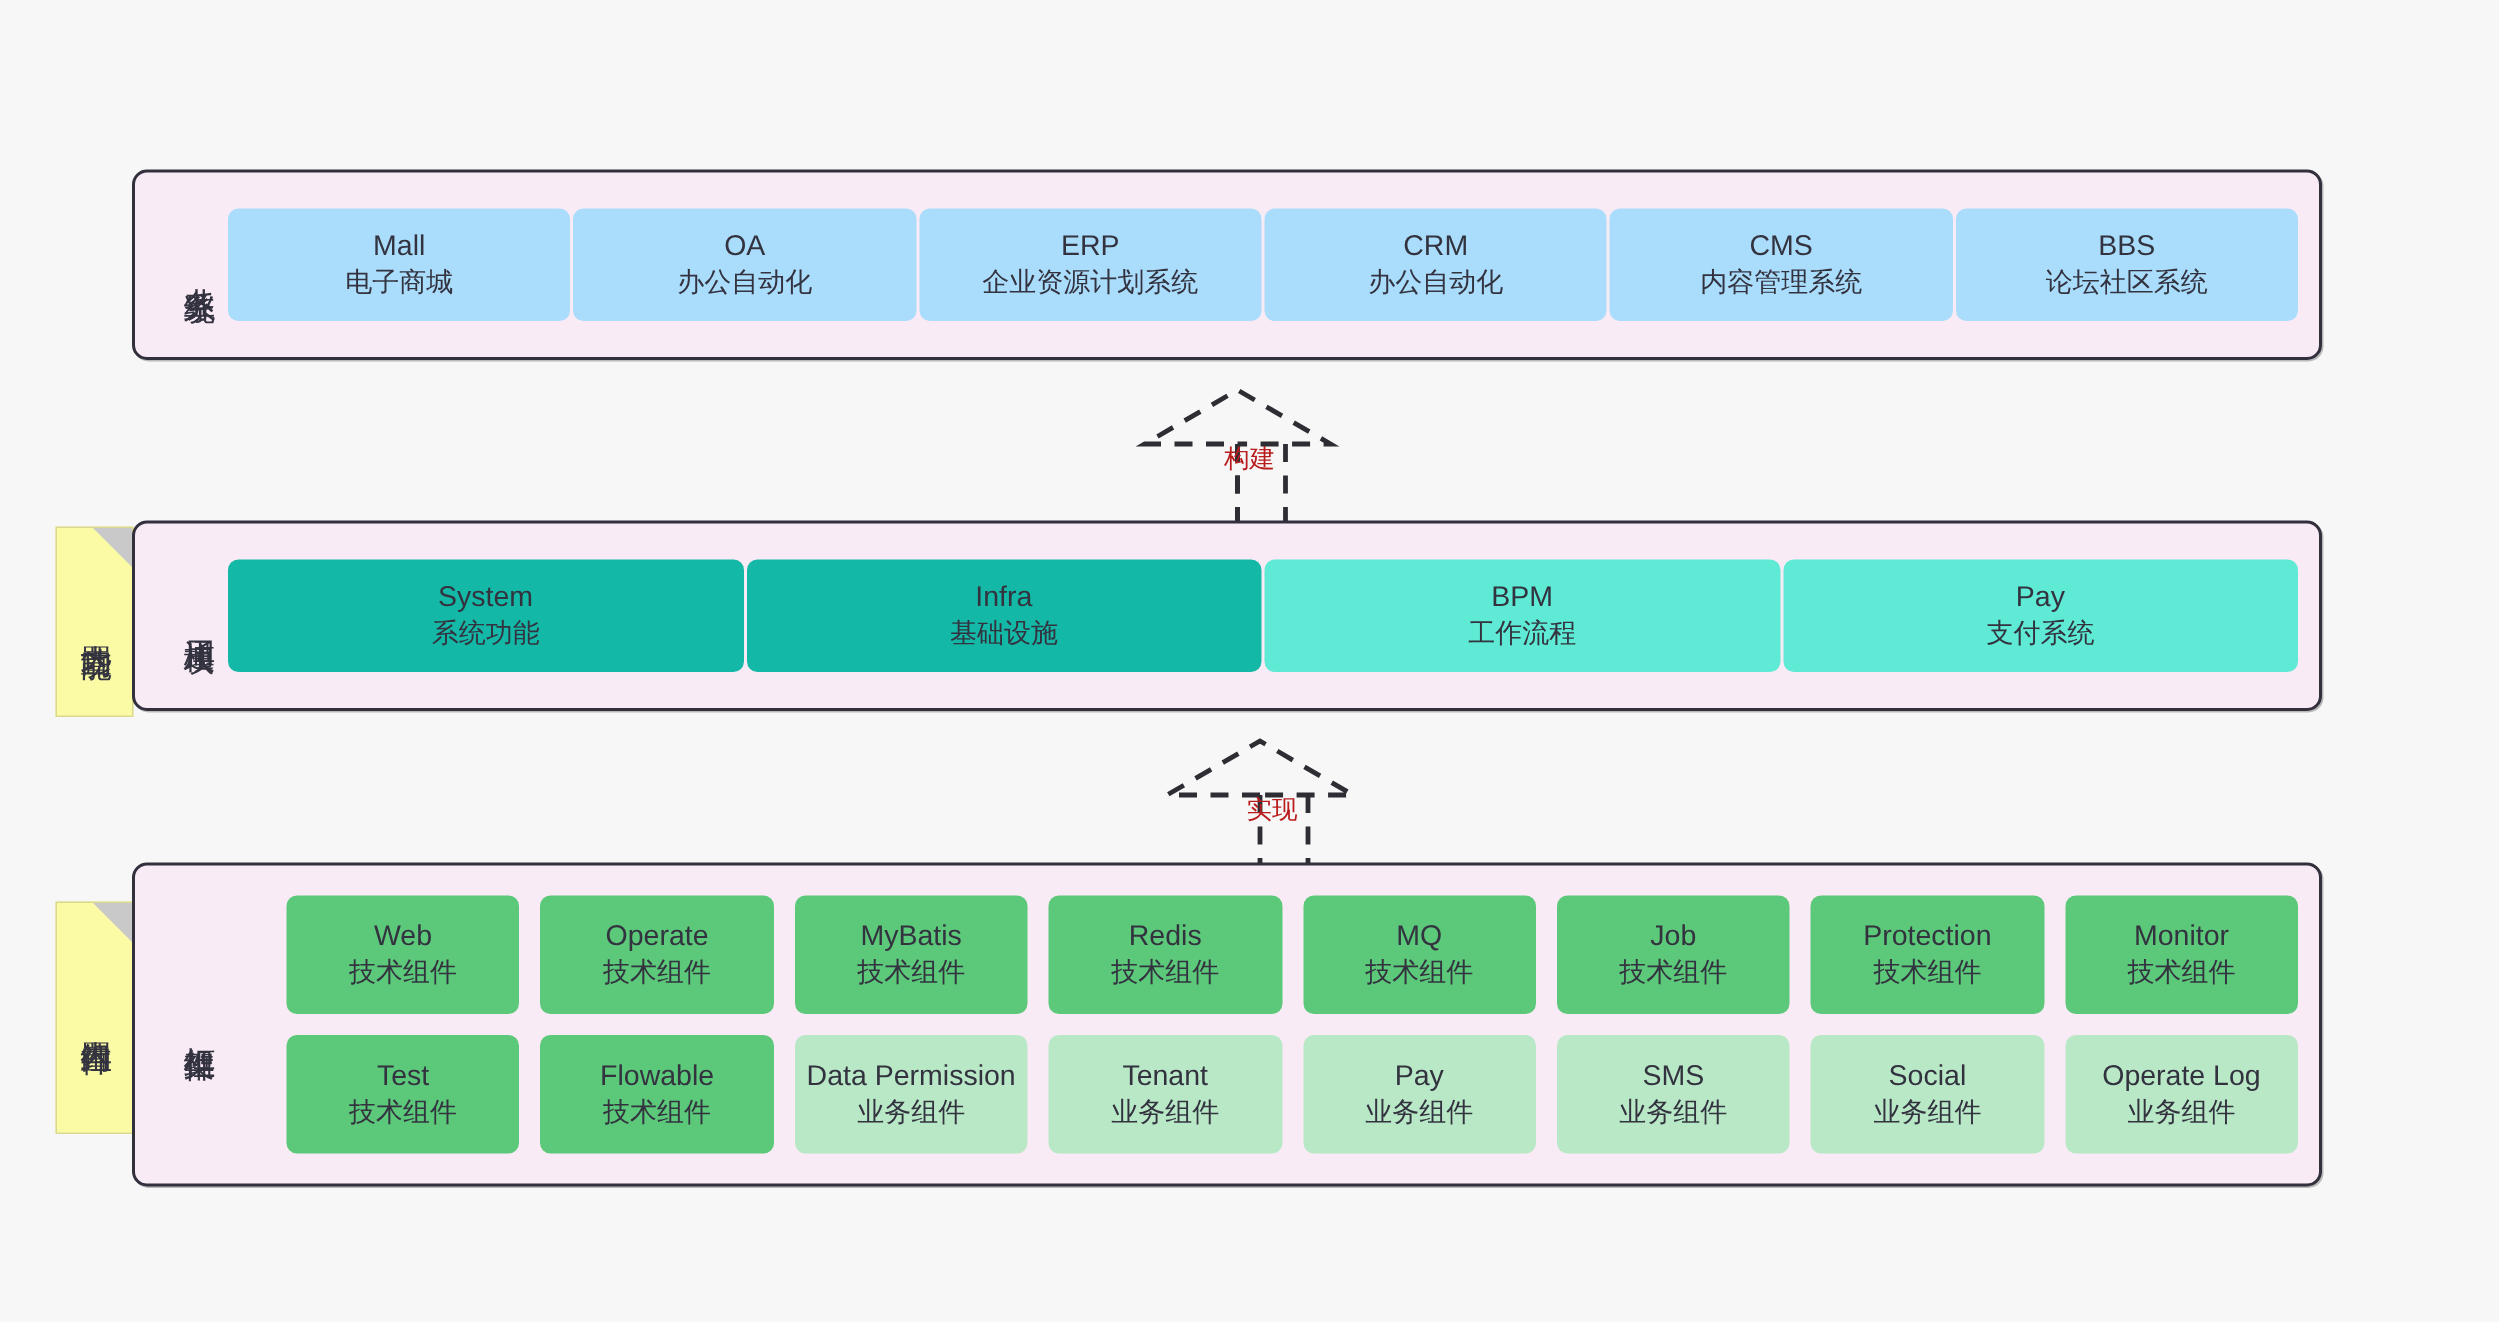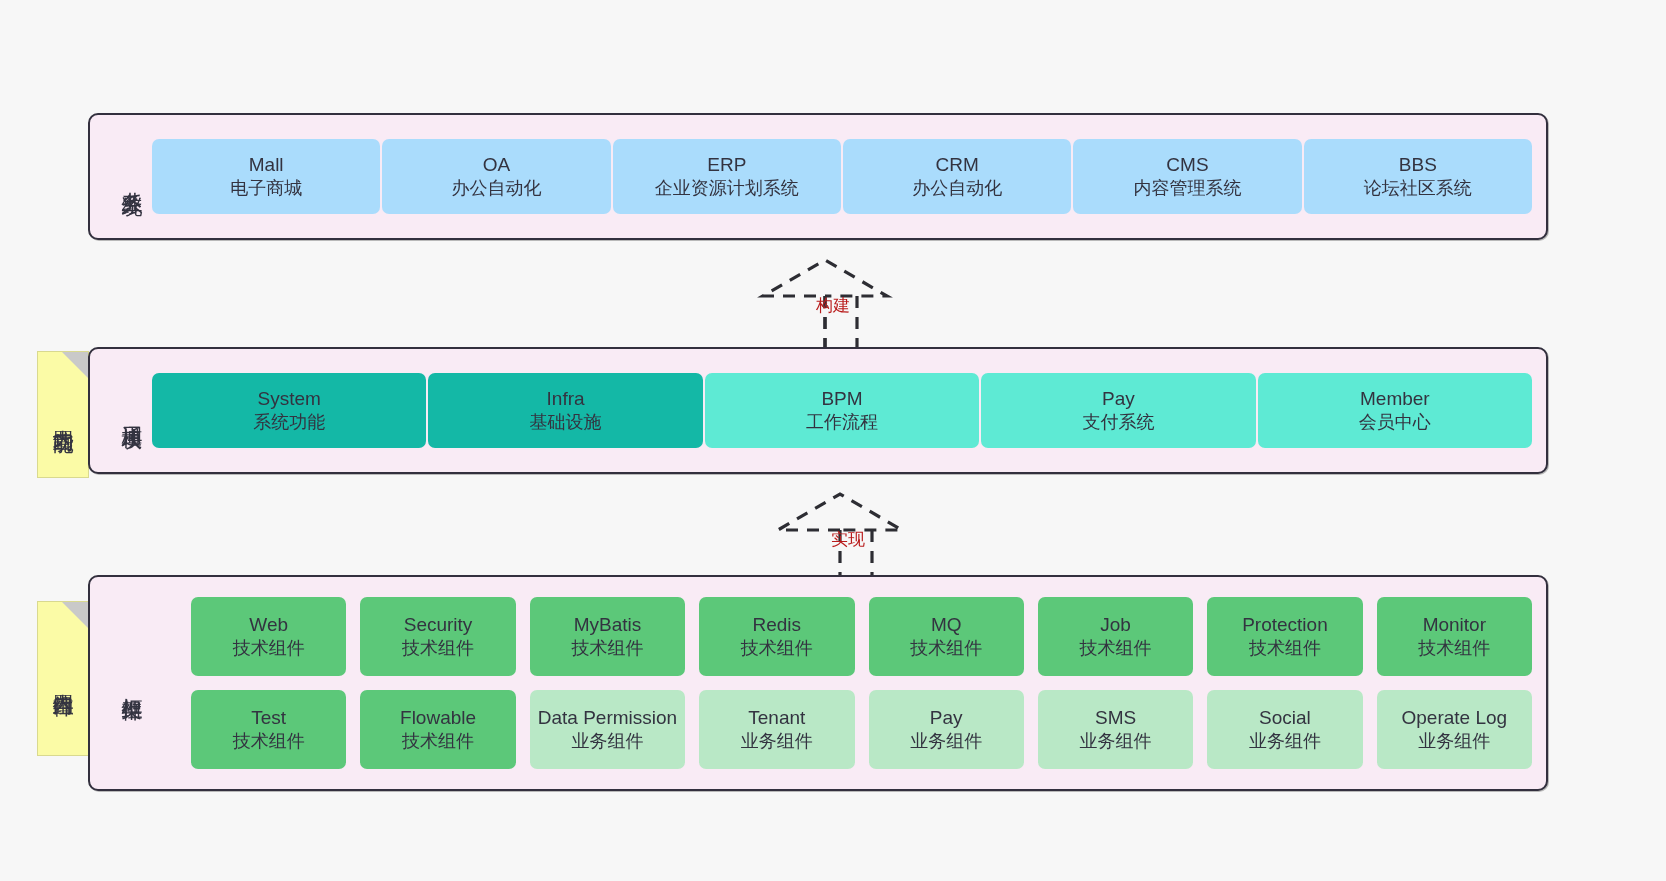--- a/index.html
+++ b/index.html
@@ -184,24 +184,20 @@
         <span class="cn">基础设施</span>
       </div>
       <div class="card c-pink">
         <span class="en">BPM</span>
         <span class="cn">工作流程</span>
       </div>
       <div class="card c-pink">
         <span class="en">Pay</span>
         <span class="cn">支付系统</span>
       </div>
-      <div class="card c-pink">
-        <span class="en">Member</span>
-        <span class="cn">会员中心</span>
-      </div>
     </div>
   </div>
 
   <div class="arrow" id="arrow-impl">
     <svg width="180" height="92" viewBox="0 0 180 92">
       <path d="M 70 38 L 8 38 L 70 2 L 132 38 L 70 38" fill="none" stroke="#2d2d33" stroke-width="3.2" stroke-dasharray="12 9" stroke-linecap="butt"></path>
       <path d="M 70 92 L 70 38" fill="none" stroke="#2d2d33" stroke-width="3.2" stroke-dasharray="12 9"></path>
       <path d="M 102 92 L 102 38" fill="none" stroke="#2d2d33" stroke-width="3.2" stroke-dasharray="12 9"></path>
       <path d="M 70 92 L 102 92" fill="none" stroke="#2d2d33" stroke-width="3.2" stroke-dasharray="12 9"></path>
     </svg>
@@ -216,21 +212,21 @@
   <div class="layer" id="layer-framework">
     <div class="layer-title">框架组件</div>
     <div class="cards two-row">
 
       <div class="row">
         <div class="card c-green">
           <span class="en">Web</span>
           <span class="cn">技术组件</span>
         </div>
         <div class="card c-green">
-          <span class="en">Security</span>
+          <span class="en">Operate</span>
           <span class="cn">技术组件</span>
         </div>
         <div class="card c-green">
           <span class="en">MyBatis</span>
           <span class="cn">技术组件</span>
         </div>
         <div class="card c-green">
           <span class="en">Redis</span>
           <span class="cn">技术组件</span>
         </div>

